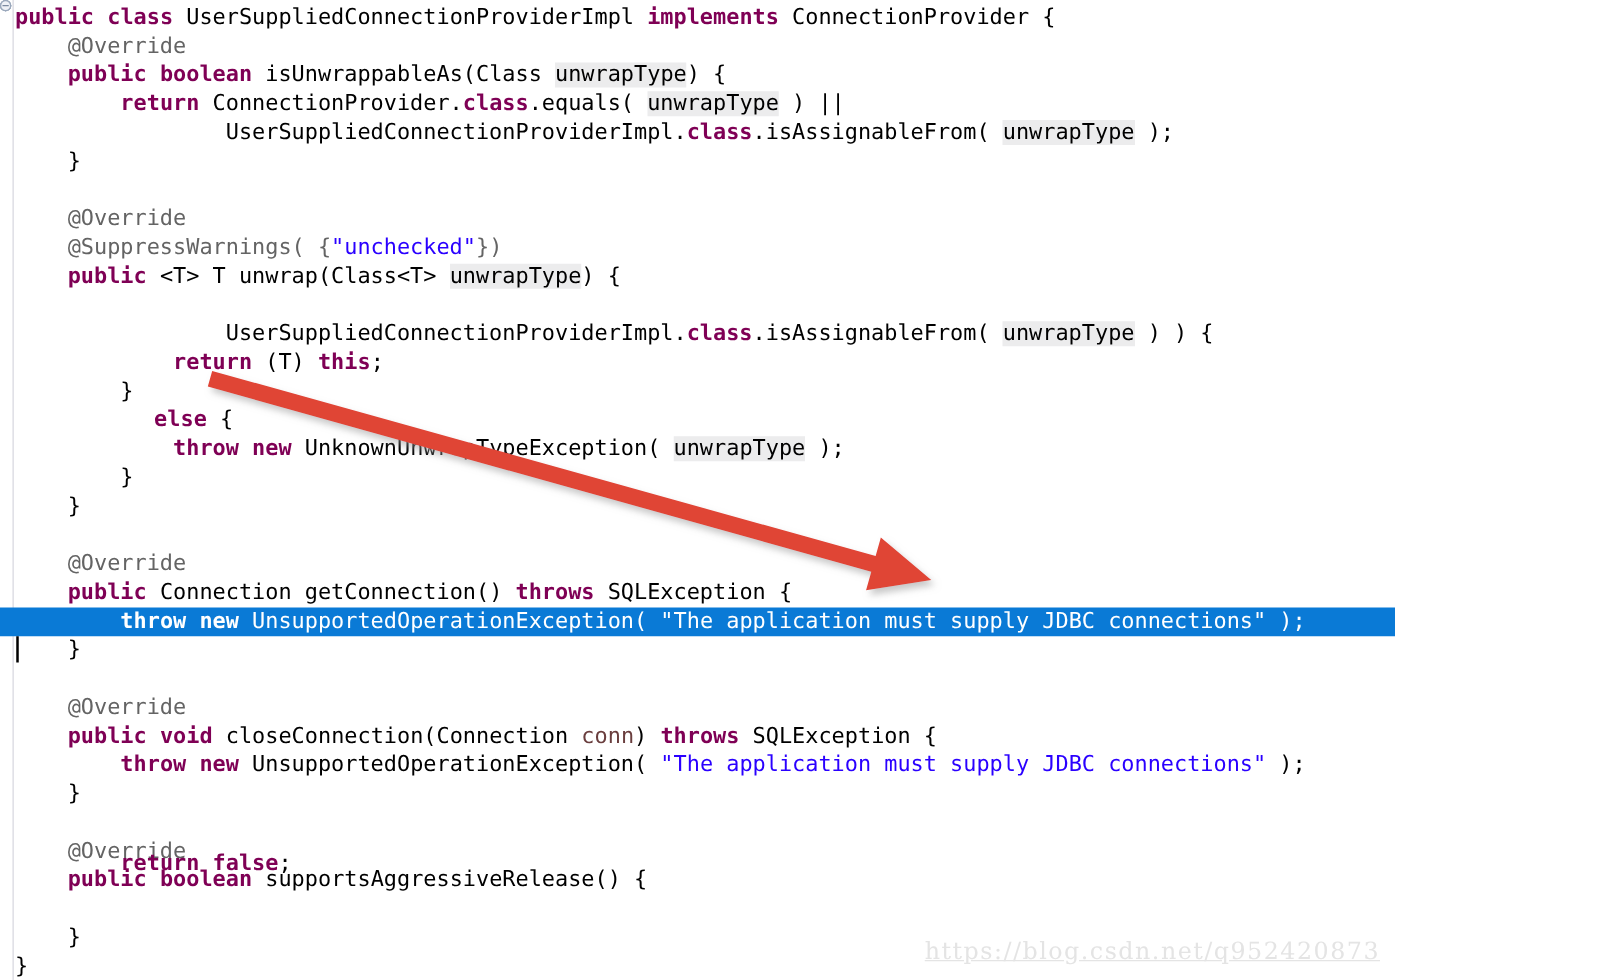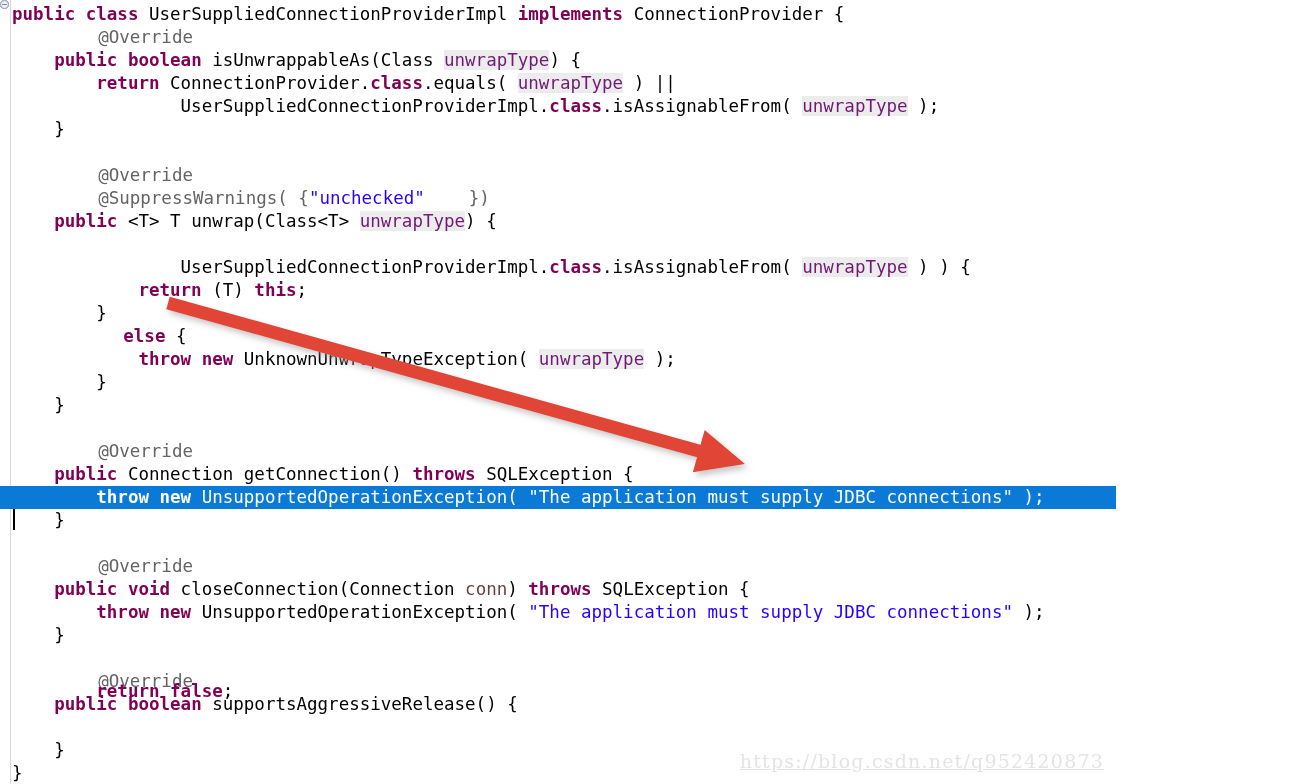--- a/index.html
+++ b/index.html
@@ -89,23 +89,23 @@
     background: #0a7ad6;
   }
   .code-line.selected .txt,
   .code-line.selected .txt * {
     color: #ffffff !important;
     background: transparent !important;
   }
 
   
   .kw       { color: #7f0055; font-weight: bold; }
-  .ann      { color: #646464; margin-left: 44px; }
+  .ann      { color: #646464; }
   .str      { color: #2a00ff; }
-  .param    { color: #701a75; background: #ececed; }
+  .param    { color: #000000; background: #ececed; }
   .paramp   { color: #6a3e3e; }
   .plain    { color: #000000; }
 
   
   .arrow-layer {
     position: absolute;
     left: 0;
     top: 0;
     width: 1292px;
     height: 784px;

